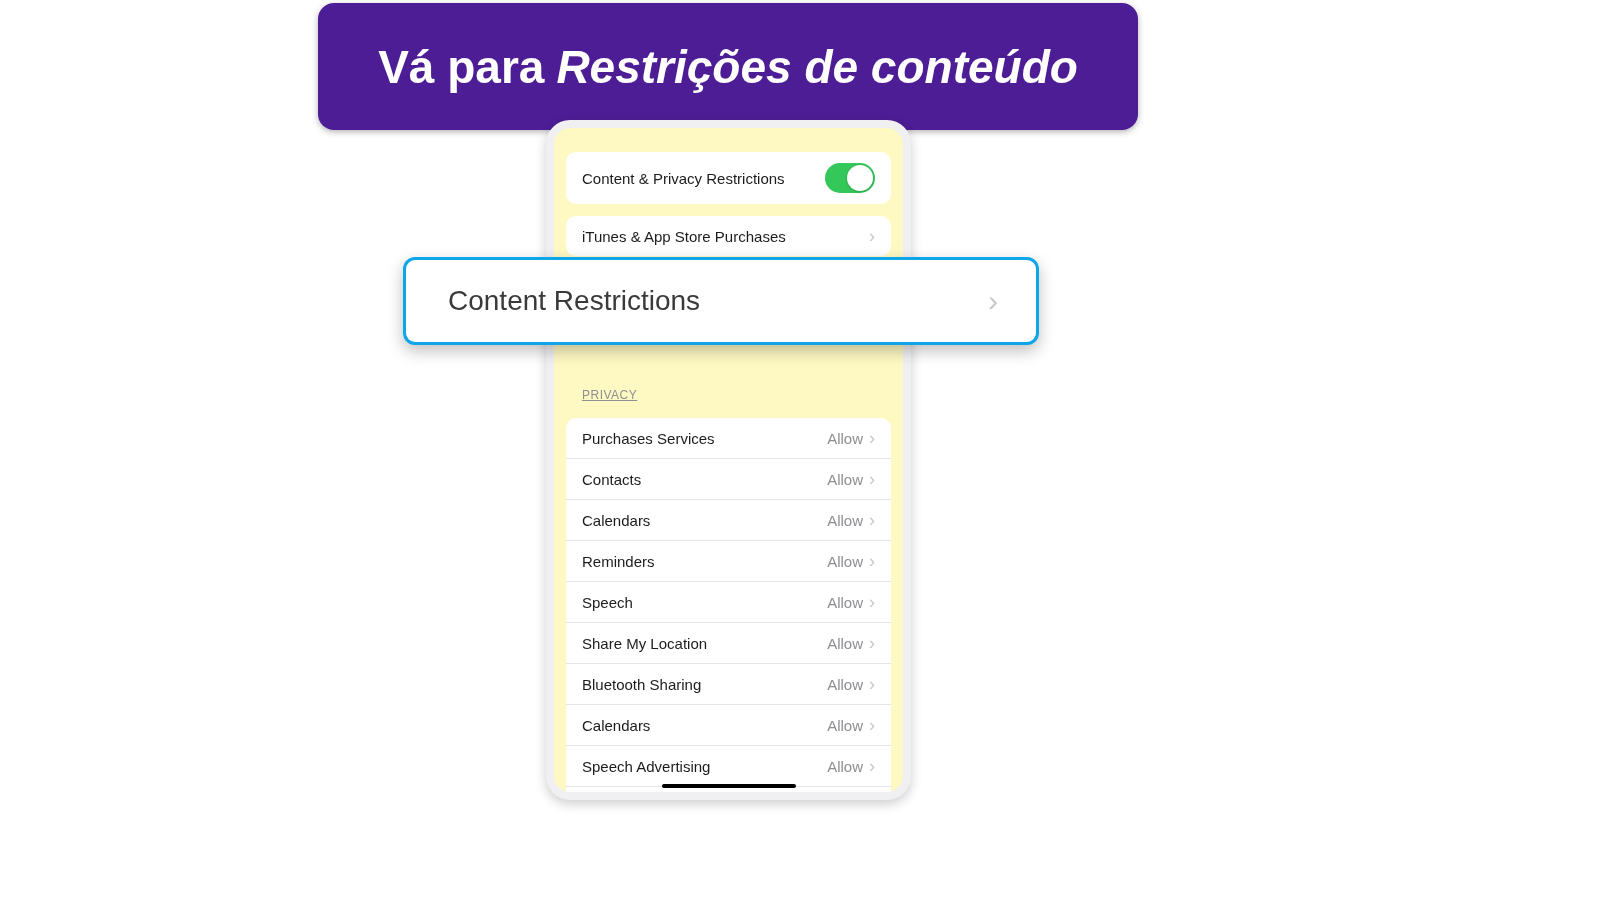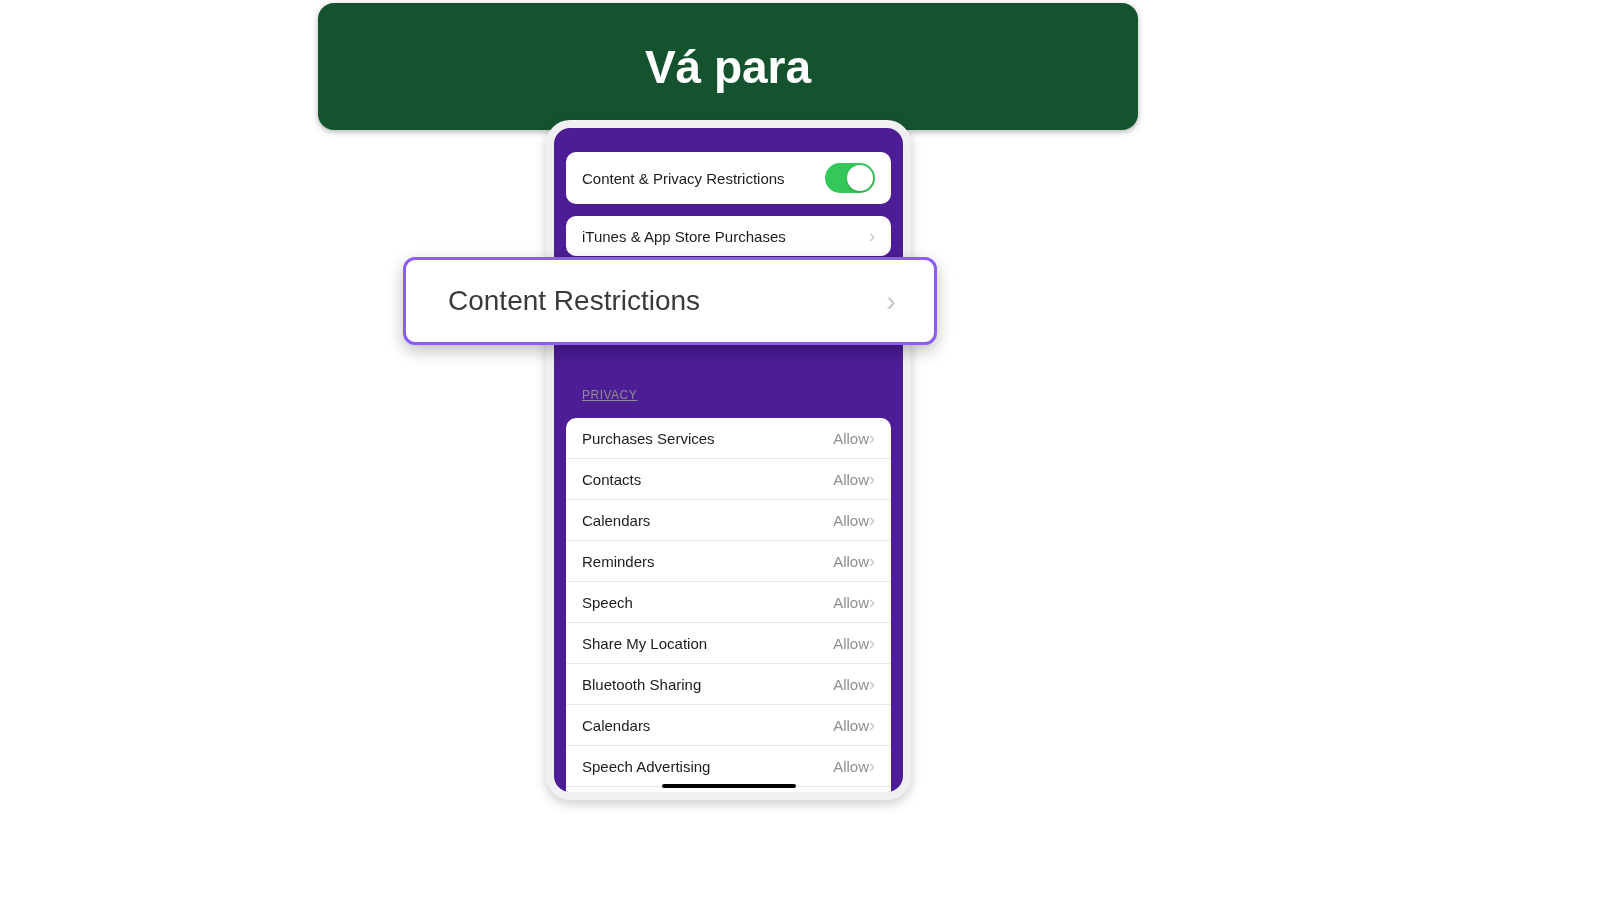--- a/index.html
+++ b/index.html
@@ -13,41 +13,41 @@
       width: 1599px;
       height: 899px;
       position: relative;
     }
     .banner {
       position: absolute;
       top: 3px;
       left: 318px;
       width: 820px;
       height: 127px;
-      background: #14532d;
+      background: #4c1d95;
       border-radius: 16px;
       display: flex;
       align-items: center;
       justify-content: center;
       color: #ffffff;
       font-size: 46px;
       font-weight: 600;
       box-shadow: 0 2px 6px rgba(0,0,0,0.3);
     }
     .banner .italic {
       font-style: italic;
       margin-left: 12px;
     }
     .phone-frame {
       position: absolute;
       top: 120px;
       left: 546px;
       width: 365px;
       height: 680px;
-      background: #4c1d95;
+      background: #fef9c3;
       border: 8px solid #f0f0f3;
       border-radius: 24px;
       box-shadow: 0 4px 12px rgba(0,0,0,0.2);
       overflow: hidden;
     }
     .section {
       background: #ffffff;
       border-radius: 10px;
       margin: 12px;
       overflow: hidden;
@@ -65,21 +65,21 @@
       color: #1c1c1e;
     }
     .row:last-child {
       border-bottom: none;
     }
     .row-label {
       flex: 1;
     }
     .row-value {
       color: #8e8e93;
-      margin-right: 0;
+      margin-right: 6px;
       font-size: 15px;
     }
     .chevron {
       color: #c7c7cc;
       font-size: 18px;
       line-height: 1;
     }
     .toggle {
       width: 50px;
       height: 30px;
@@ -103,24 +103,24 @@
       color: #8e8e93;
       text-transform: uppercase;
       padding: 6px 28px 4px;
       letter-spacing: 0.5px;
       text-decoration: underline;
     }
     .callout-box {
       position: absolute;
       top: 257px;
       left: 403px;
-      width: 534px;
+      width: 636px;
       height: 88px;
       background: #ffffff;
-      border: 3px solid #8b5cf6;
+      border: 3px solid #0ea5e9;
       border-radius: 12px;
       display: flex;
       align-items: center;
       justify-content: space-between;
       padding: 0 38px 0 42px;
       box-shadow: 0 6px 16px rgba(0,0,0,0.25);
       z-index: 10;
     }
     .callout-label {
       font-size: 28px;
@@ -152,20 +152,21 @@
     }
     .privacy-wrapper {
       margin-top: -6px;
     }
   </style>
 </head>
 <body>
 
 <div class="banner">
   <span>Vá para</span>
+  <span class="italic">Restrições de conteúdo</span>
 </div>
 
 <div class="phone-frame">
 
   <div class="section section-first">
     <div class="row">
       <span class="row-label">Content &amp; Privacy Restrictions</span>
       <div class="toggle"></div>
     </div>
   </div>

